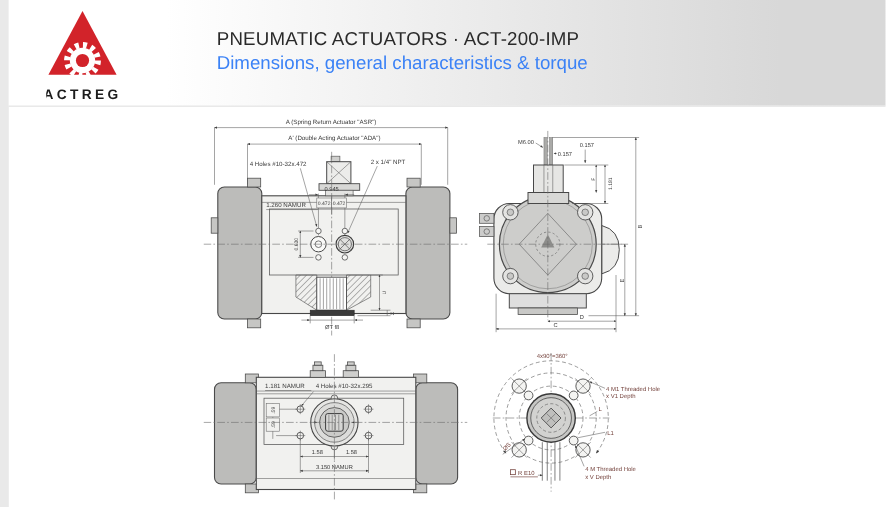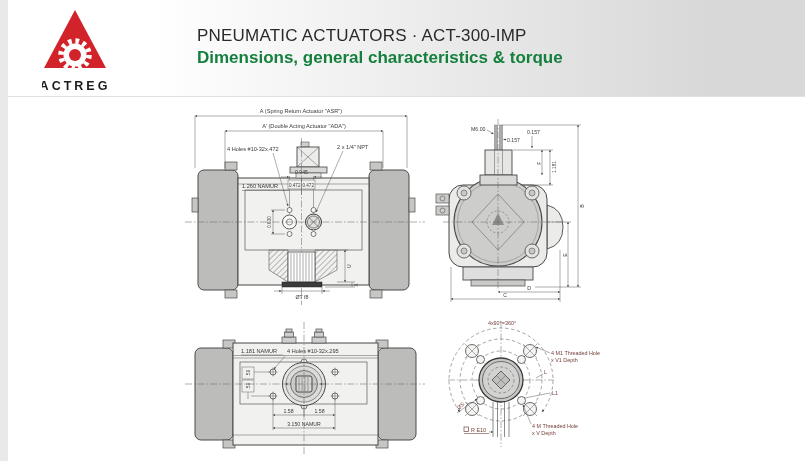--- a/index.html
+++ b/index.html
@@ -5,21 +5,21 @@
   *{margin:0;padding:0;box-sizing:border-box}
   html,body{width:805px;height:461px}
   body{background:#fff;font-family:"Liberation Sans",sans-serif;position:relative;overflow:hidden}
   .abs{position:absolute}
   #edge-strip{left:0;top:0;width:8px;height:461px;background:#e9e9e9}
   #header-band{left:8px;top:0;width:797px;height:97px;
     background:linear-gradient(90deg,#ffffff 18%,#ececec 52%,#d8d8d8 88%);
     border-bottom:1px solid #e0e0e0}
   #title-block{left:197px;top:26px}
   #title-line{font-size:17px;color:#2a2a2a;letter-spacing:.2px;line-height:20px}
-  #subtitle-line{font-size:17px;font-weight:bold;color:#15803d;line-height:20px;margin-top:2px}
+  #subtitle-line{font-size:17px;font-weight:normal;color:#3b82f6;line-height:20px;margin-top:2px}
   svg text{font-family:"Liberation Sans",sans-serif}
   .lbl{font-size:5.6px;fill:#3a3a3a}
   .dim{font-size:5.2px;fill:#3a3a3a}
   .sm{font-size:4.6px;fill:#3a3a3a}
   .mlbl{font-size:5.4px;fill:#74423c}
   .thin{fill:none;stroke:#5a5a5a;stroke-width:.5}
   .thin2{fill:none;stroke:#5a5a5a;stroke-width:.7}
   .cl{fill:none;stroke:#6a6a6a;stroke-width:.55;stroke-dasharray:7 2 1.5 2}
   .dash{fill:none;stroke:#6a6a6a;stroke-width:.6;stroke-dasharray:3.5 2.5}
 </style>
@@ -31,21 +31,21 @@
 
 <svg class="abs" style="left:42px;top:8px" width="66" height="88" viewBox="0 0 66 88">
   <polygon points="33,2 64,60 2,60" fill="#d2232a"></polygon>
   <circle cx="33" cy="47" r="14" fill="none" stroke="#ffffff" stroke-width="5.5" stroke-dasharray="3.6 3.73"></circle>
   <circle cx="33" cy="47" r="11.5" fill="#ffffff"></circle>
   <circle cx="33" cy="47" r="6" fill="#d2232a"></circle>
   <text x="33" y="82" text-anchor="middle" font-size="12.5" font-weight="bold" letter-spacing="3" fill="#1c1c1c">ACTREG</text>
 </svg>
 
 <div class="abs" id="title-block">
-  <div id="title-line">PNEUMATIC ACTUATORS · ACT-300-IMP</div>
+  <div id="title-line">PNEUMATIC ACTUATORS · ACT-200-IMP</div>
   <div id="subtitle-line">Dimensions, general characteristics &amp; torque</div>
 </div>
 
 <svg class="abs" style="left:185px;top:100px" width="240" height="215" viewBox="0 0 240 215">
   <defs>
     <marker id="ar1" viewBox="0 0 10 10" refX="9" refY="5" markerWidth="5" markerHeight="5" orient="auto-start-reverse">
       <path d="M0 1L10 5L0 9z" fill="#3f3f3f"></path>
     </marker>
     <pattern id="h1" width="4" height="4" patternUnits="userSpaceOnUse" patternTransform="rotate(45)">
       <line x1="0" y1="0" x2="0" y2="4" stroke="#7a7a7a" stroke-width="1"></line>

